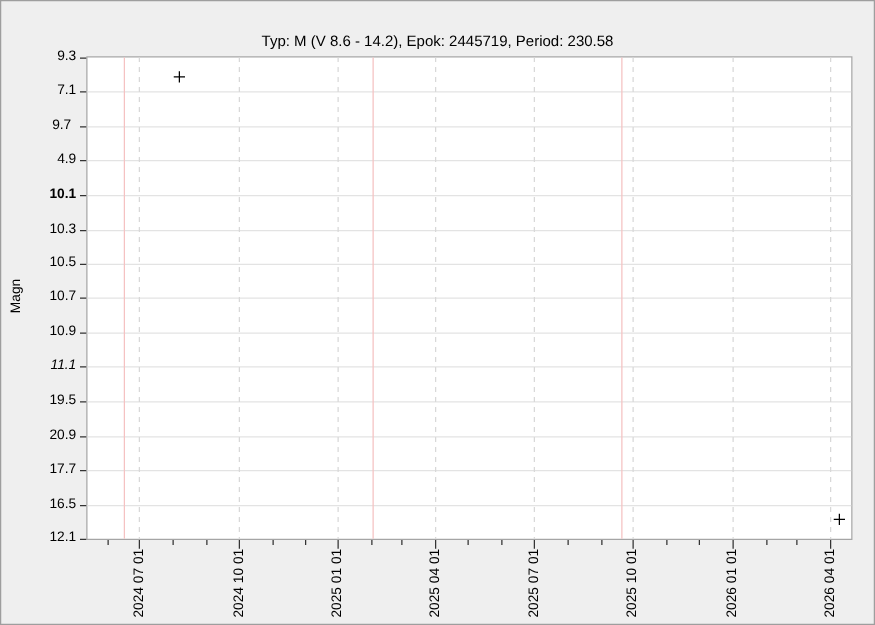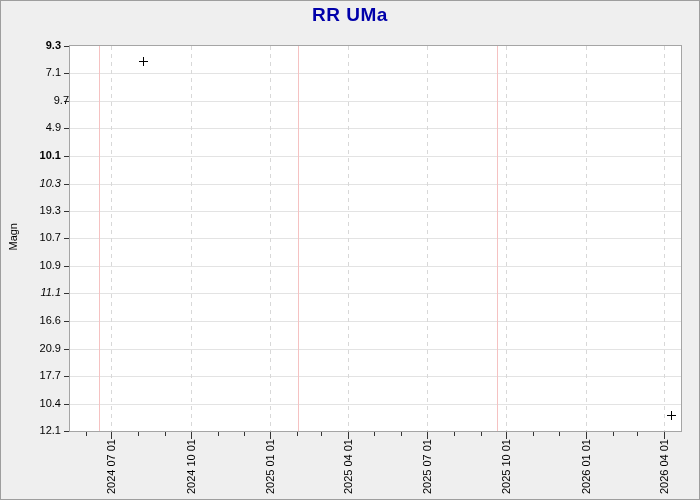--- a/index.html
+++ b/index.html
@@ -30,65 +30,65 @@
   .rot90   { position:absolute; white-space:nowrap; font-size:11px; line-height:12px; color:#000000;
              transform-origin:0 0; transform:rotate(-90deg) translateX(-100%); }
   .marker  { position:absolute; width:9px; height:9px; }
   .marker::before { content:""; position:absolute; left:0; top:4px; width:9px; height:1px; background:#000000; }
   .marker::after  { content:""; position:absolute; left:4px; top:0; width:1px; height:9px; background:#000000; }
 </style>
 </head>
 <body>
 
 <div id="window">
-  <div class="chart-title">RR UMa</div>
+  <div class="chart-subtitle">Typ: M (V 8.6 - 14.2), Epok: 2445719, Period: 230.58</div>
   <div id="plot-area"></div>
   <div class="rot90" id="y-axis-title" style="left:6px; top:222px;">Magn</div>
   <div id="layers">
       <div class="ytick" style="left: 63px; top: 45px;"></div>
-      <div class="ylab" style="left: 20px; top: 38px; font-weight: bold;">9.3</div>
+      <div class="ylab" style="left: 20px; top: 38px;">9.3</div>
       <div class="hgrid" style="left: 69px; top: 72px; width: 611px;"></div>
       <div class="ytick" style="left: 63px; top: 72px;"></div>
       <div class="ylab" style="left: 20px; top: 65px;">7.1</div>
       <div class="hgrid" style="left: 69px; top: 100px; width: 611px;"></div>
       <div class="ytick" style="left: 63px; top: 100px;"></div>
-      <div class="ylab" style="left: 28px; top: 93px;">9.7</div>
+      <div class="ylab" style="left: 16px; top: 93px;">9.7</div>
       <div class="hgrid" style="left: 69px; top: 127px; width: 611px;"></div>
       <div class="ytick" style="left: 63px; top: 127px;"></div>
       <div class="ylab" style="left: 20px; top: 120px;">4.9</div>
       <div class="hgrid" style="left: 69px; top: 155px; width: 611px;"></div>
       <div class="ytick" style="left: 63px; top: 155px;"></div>
       <div class="ylab" style="left: 20px; top: 148px; font-weight: bold;">10.1</div>
       <div class="hgrid" style="left: 69px; top: 183px; width: 611px;"></div>
       <div class="ytick" style="left: 63px; top: 183px;"></div>
-      <div class="ylab" style="left: 20px; top: 176px; font-style: italic;">10.3</div>
+      <div class="ylab" style="left: 20px; top: 176px;">10.3</div>
       <div class="hgrid" style="left: 69px; top: 210px; width: 611px;"></div>
       <div class="ytick" style="left: 63px; top: 210px;"></div>
-      <div class="ylab" style="left: 20px; top: 203px;">19.3</div>
+      <div class="ylab" style="left: 20px; top: 203px;">10.5</div>
       <div class="hgrid" style="left: 69px; top: 237px; width: 611px;"></div>
       <div class="ytick" style="left: 63px; top: 237px;"></div>
       <div class="ylab" style="left: 20px; top: 230px; text-align: right;">10.7</div>
       <div class="hgrid" style="left: 69px; top: 265px; width: 611px;"></div>
       <div class="ytick" style="left: 63px; top: 265px;"></div>
       <div class="ylab" style="left: 20px; top: 258px;">10.9</div>
       <div class="hgrid" style="left: 69px; top: 292px; width: 611px;"></div>
       <div class="ytick" style="left: 63px; top: 292px;"></div>
       <div class="ylab" style="left: 20px; top: 285px; font-style: italic;">11.1</div>
       <div class="hgrid" style="left: 69px; top: 320px; width: 611px;"></div>
       <div class="ytick" style="left: 63px; top: 320px;"></div>
-      <div class="ylab" style="left: 20px; top: 313px;">16.6</div>
+      <div class="ylab" style="left: 20px; top: 313px;">19.5</div>
       <div class="hgrid" style="left: 69px; top: 348px; width: 611px;"></div>
       <div class="ytick" style="left: 63px; top: 348px;"></div>
       <div class="ylab" style="left: 20px; top: 341px;">20.9</div>
       <div class="hgrid" style="left: 69px; top: 375px; width: 611px;"></div>
       <div class="ytick" style="left: 63px; top: 375px;"></div>
       <div class="ylab" style="left: 20px; top: 368px;">17.7</div>
       <div class="hgrid" style="left: 69px; top: 403px; width: 611px;"></div>
       <div class="ytick" style="left: 63px; top: 403px;"></div>
-      <div class="ylab" style="left: 20px; top: 396px;">10.4</div>
+      <div class="ylab" style="left: 20px; top: 396px;">16.5</div>
       <div class="ytick" style="left: 63px; top: 430px;"></div>
       <div class="ylab" style="left: 20px; top: 423px;">12.1</div>
       <div class="vgrid" style="left: 110px; top: 45px; height: 385px;"></div>
       <div class="xtick" style="left: 110px; top: 431px; height: 7px;"></div>
       <div class="rot90" style="left: 104px; top: 438px;">2024 07 01</div>
       <div class="vgrid" style="left: 190px; top: 45px; height: 385px;"></div>
       <div class="xtick" style="left: 190px; top: 431px; height: 7px;"></div>
       <div class="rot90" style="left: 184px; top: 438px;">2024 10 01</div>
       <div class="vgrid" style="left: 269px; top: 45px; height: 385px;"></div>
       <div class="xtick" style="left: 269px; top: 431px; height: 7px;"></div>

